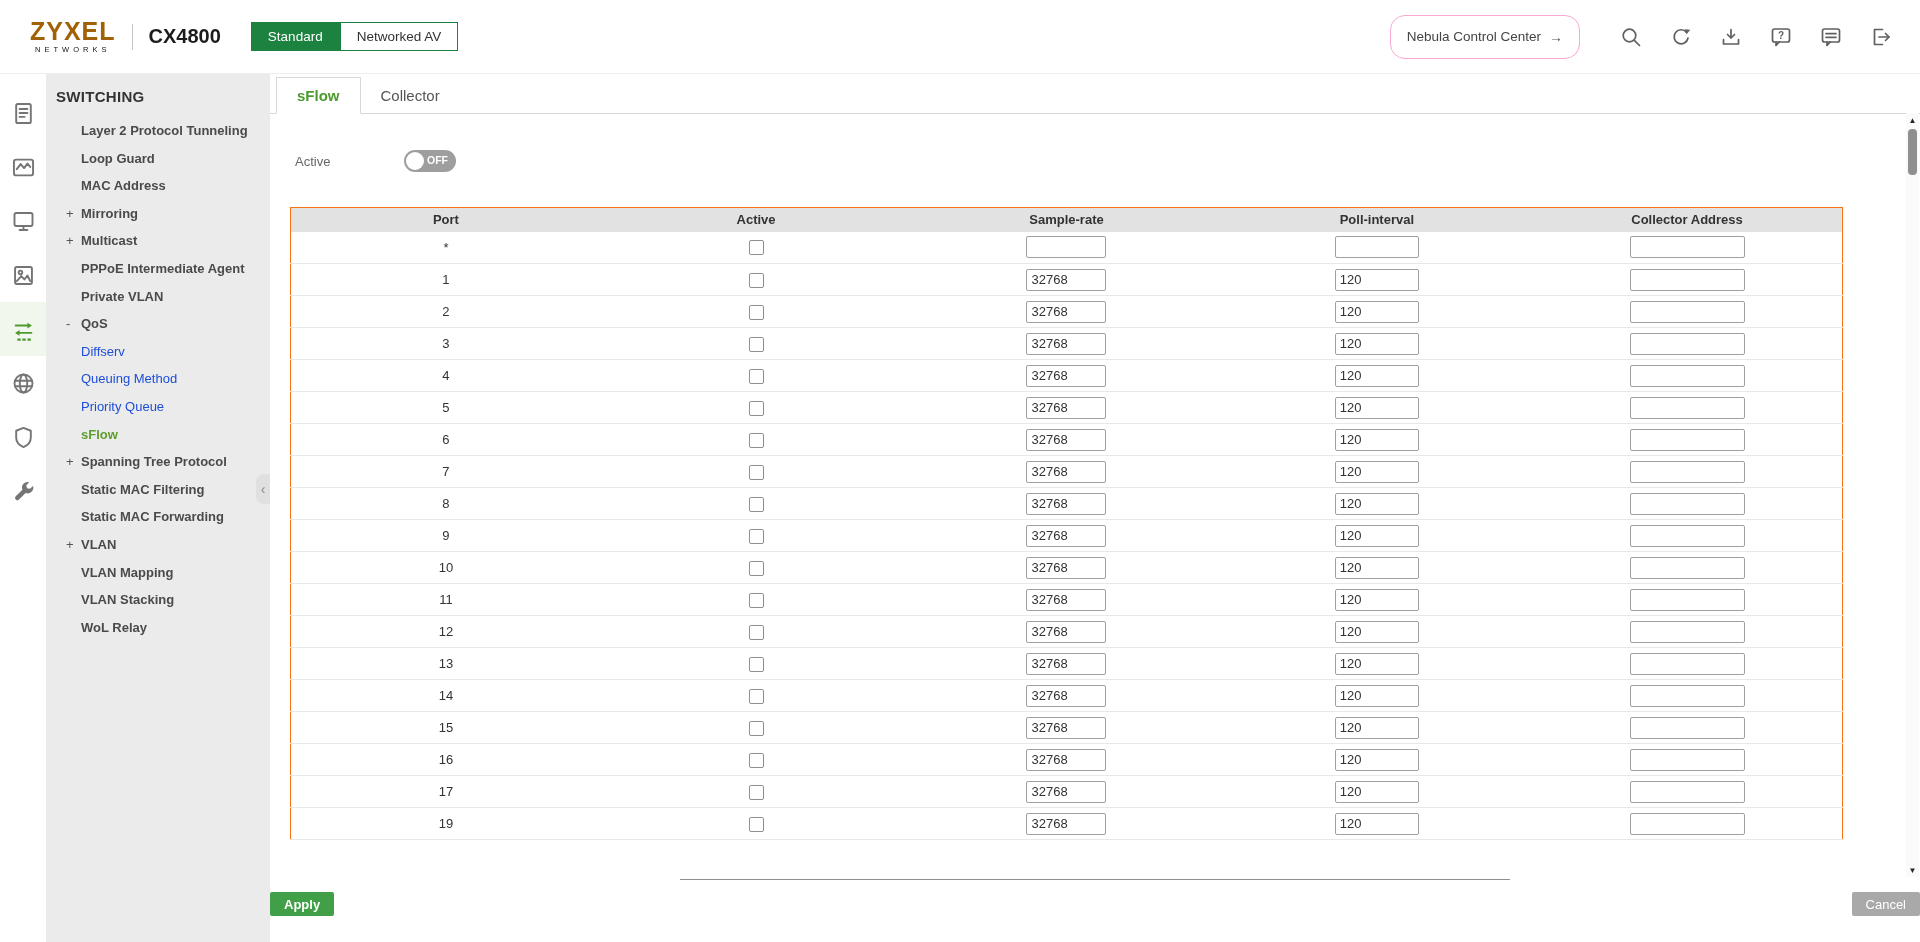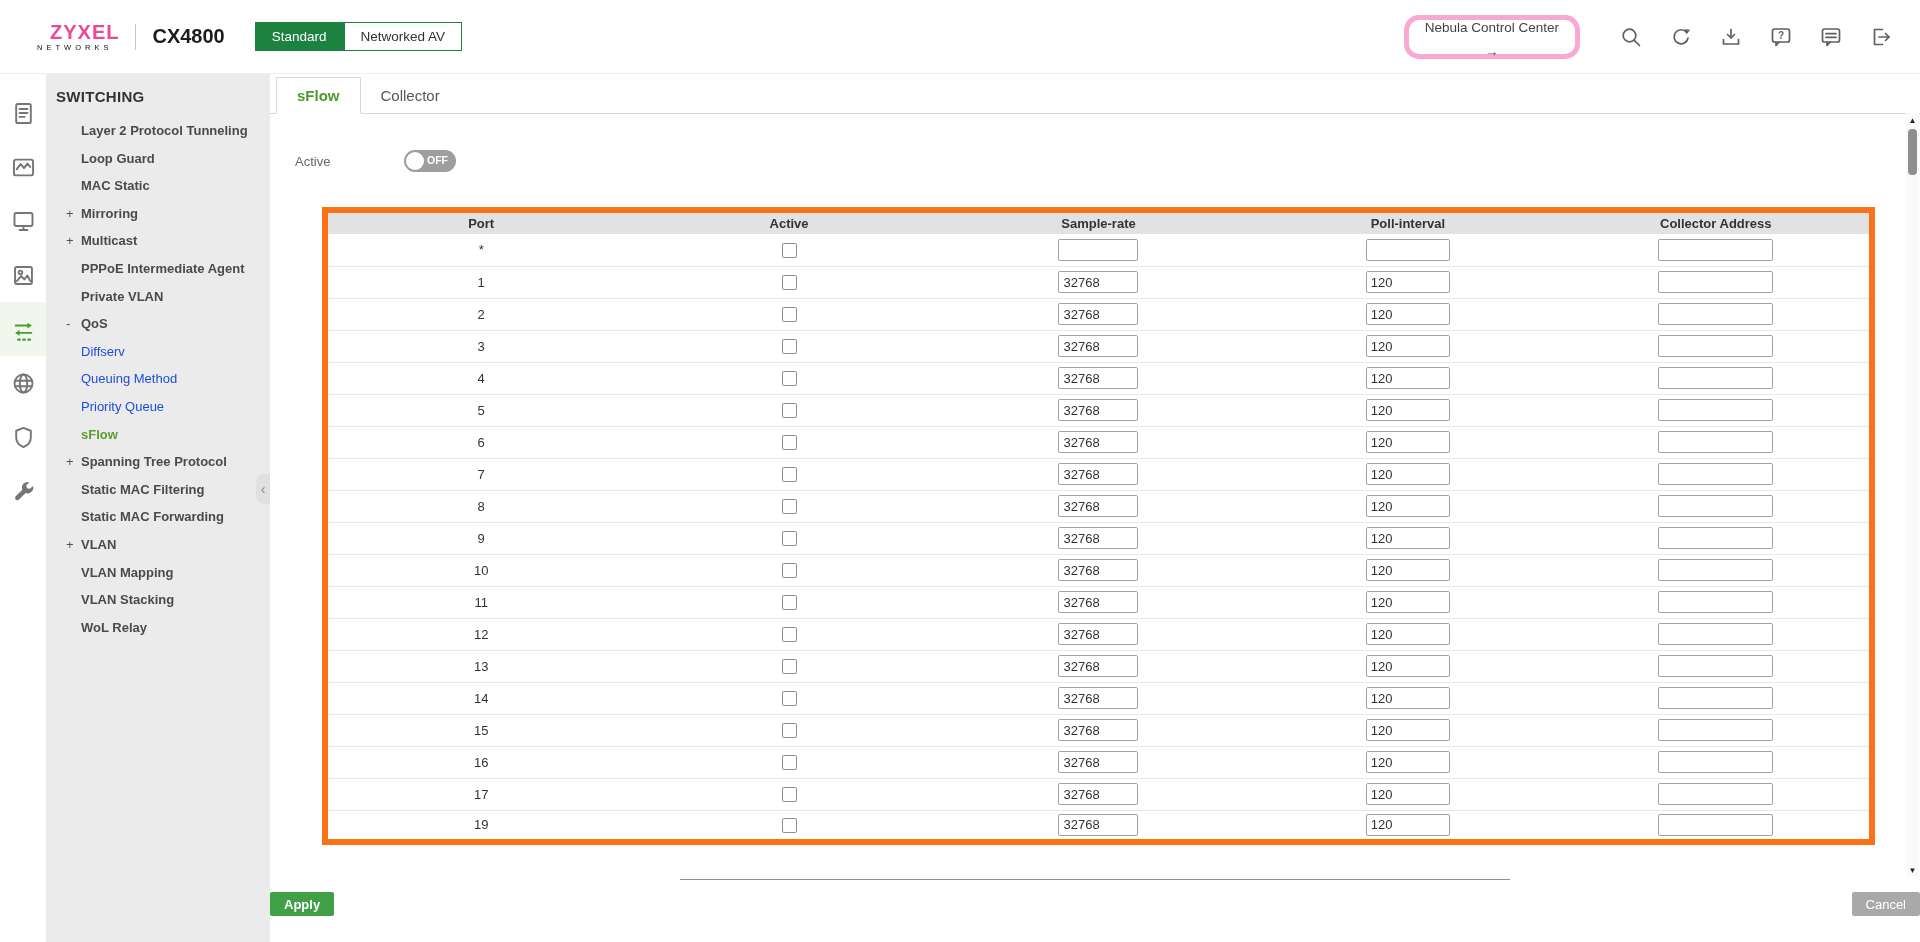--- a/index.html
+++ b/index.html
@@ -4,31 +4,31 @@
 <title>CX4800 - sFlow</title>
 <style>
   * { margin:0; padding:0; box-sizing:border-box; }
   html,body { width:1920px; height:942px; overflow:hidden; background:#fff;
     font-family:"Liberation Sans", sans-serif; color:#333; }
 
   
   .topbar { position:absolute; top:0; left:0; width:1920px; height:74px; background:#fff;
     display:flex; align-items:center; z-index:10; border-bottom:1px solid #eee; }
   .logo { margin-left:30px; display:flex; flex-direction:column; align-items:center; line-height:1; }
-  .logo .brand { font-size:20px; font-weight:800; letter-spacing:1px; color:#ec4899;margin-left:20px; }
+  .logo .brand { font-size:25px; font-weight:800; letter-spacing:1px; color:#a16207; }
   .logo .sub { font-size:7.5px; letter-spacing:4px; color:#121212; margin-top:2px; }
   .vdiv { width:1px; height:26px; background:#c4c4c4; margin:0 16px; }
   .model { font-size:20px; font-weight:bold; color:#1c1c1c; }
   .mode-switch { display:flex; margin-left:30px; }
   .mode-btn { height:29px; padding:0 16px; display:flex; align-items:center; font-size:13.5px; }
   .mode-btn.active { background:#1c8240; color:#fff; border:1px solid #1c8240; }
   .mode-btn.inactive { background:#fff; color:#333; border:1px solid #1c8240; }
   .topbar-right { margin-left:auto; display:flex; align-items:center; gap:24px; padding-right:26px; }
-  .nebula { height:44px; border:5px solid #f9a8d4; border-radius:15px; display:flex; align-items:center;
-    gap:8px; padding:0 16px; font-size:13.5px; color:#444; cursor:pointer; margin-right:14px;flex-direction:column; }
+  .nebula { height:44px; border:1px solid #f9a8d4; border-radius:15px; display:flex; align-items:center;
+    gap:8px; padding:0 16px; font-size:13.5px; color:#444; cursor:pointer; margin-right:14px; }
   .nebula .nebula-arrow { font-size:14px; color:#555; }
   .tb-icon { width:26px; height:26px; display:flex; align-items:center; justify-content:center; cursor:pointer; }
   .tb-icon svg { width:24px; height:24px; }
 
   
   .icon-rail { position:absolute; top:74px; left:0; width:46px; height:868px; background:#fff; padding-top:12px; }
   .rail-item { width:46px; height:54px; display:flex; align-items:center; justify-content:center; cursor:pointer; }
   .rail-item svg { width:27px; height:27px; }
   .rail-item.active { background:#f2f7ee; }
 
@@ -52,21 +52,21 @@
     background:#fff; color:#4c9b2f; font-weight:bold; }
 
   .panel { position:absolute; top:40px; left:0; width:1650px; height:738px; overflow:hidden;
     padding:36px 92px 0 20px; }
   .toggle-row { display:flex; align-items:center; height:22px; margin-bottom:35px; padding-left:5px; }
   .active-label { font-size:13px; color:#666; width:109px; }
   .toggle { position:relative; width:52px; height:22px; border-radius:11px; background:#9e9e9e; cursor:pointer; }
   .toggle .knob { position:absolute; left:2px; top:2px; width:18px; height:18px; border-radius:50%; background:#fff; }
   .toggle .state { position:absolute; right:8px; top:4px; font-size:10.5px; font-weight:bold; color:#fff; }
 
-  table.sflow { width:1553px; border-collapse:collapse; table-layout:fixed; border:6px solid #f97316;margin-left:32px; }
+  table.sflow { width:1553px; border-collapse:collapse; table-layout:fixed; border:1px solid #f97316; }
   table.sflow th { background:#e2e2e2; height:24px; font-size:13px; font-weight:bold; color:#333; text-align:center; }
   table.sflow td { height:32px; border-bottom:1px solid #e8e8e8; text-align:center; font-size:13px; color:#333; vertical-align:middle; }
   .cb { appearance:none; -webkit-appearance:none; width:15px; height:15px; border:1px solid #8f8f8f;
     border-radius:2px; background:#fff; margin:0; vertical-align:middle; cursor:pointer; }
   .cb:checked { background:#4c9b2f; }
   .cell-input { height:22px; border:1px solid #a0a0a0; border-radius:2px; font-size:13px; padding:0 4px;
     color:#333; font-family:"Liberation Sans", sans-serif; background:#fff; }
   .w-sample { width:80px; }
   .w-poll { width:84px; }
   .w-coll { width:115px; }
@@ -213,21 +213,21 @@
         <path class="fillc" d="M20.5 7.2a5 5 0 0 1-6.6 6.1L8 19.2a2 2 0 0 1-2.9-2.9l5.9-5.9a5 5 0 0 1 6.1-6.6l-2.6 2.6 0.6 2.6 2.6 0.6z"></path>
       </svg>
   </div>
 </div>
 
 <div class="sidebar">
   <div class="sb-title">SWITCHING</div>
   <div>
       <div class="sb-item"><span class="sb-label">Layer 2 Protocol Tunneling</span></div>
       <div class="sb-item"><span class="sb-label">Loop Guard</span></div>
-      <div class="sb-item"><span class="sb-label">MAC Static</span></div>
+      <div class="sb-item"><span class="sb-label">MAC Address</span></div>
       <div class="sb-item"><span class="expander">+</span><span class="sb-label">Mirroring</span></div>
       <div class="sb-item"><span class="expander">+</span><span class="sb-label">Multicast</span></div>
       <div class="sb-item"><span class="sb-label">PPPoE Intermediate Agent</span></div>
       <div class="sb-item"><span class="sb-label">Private VLAN</span></div>
       <div class="sb-item"><span class="expander">-</span><span class="sb-label">QoS</span></div>
       <div class="sb-item child"><span class="sb-label">Diffserv</span></div>
       <div class="sb-item child"><span class="sb-label">Queuing Method</span></div>
       <div class="sb-item child"><span class="sb-label">Priority Queue</span></div>
       <div class="sb-item child active"><span class="sb-label">sFlow</span></div>
       <div class="sb-item"><span class="expander">+</span><span class="sb-label">Spanning Tree Protocol</span></div>

